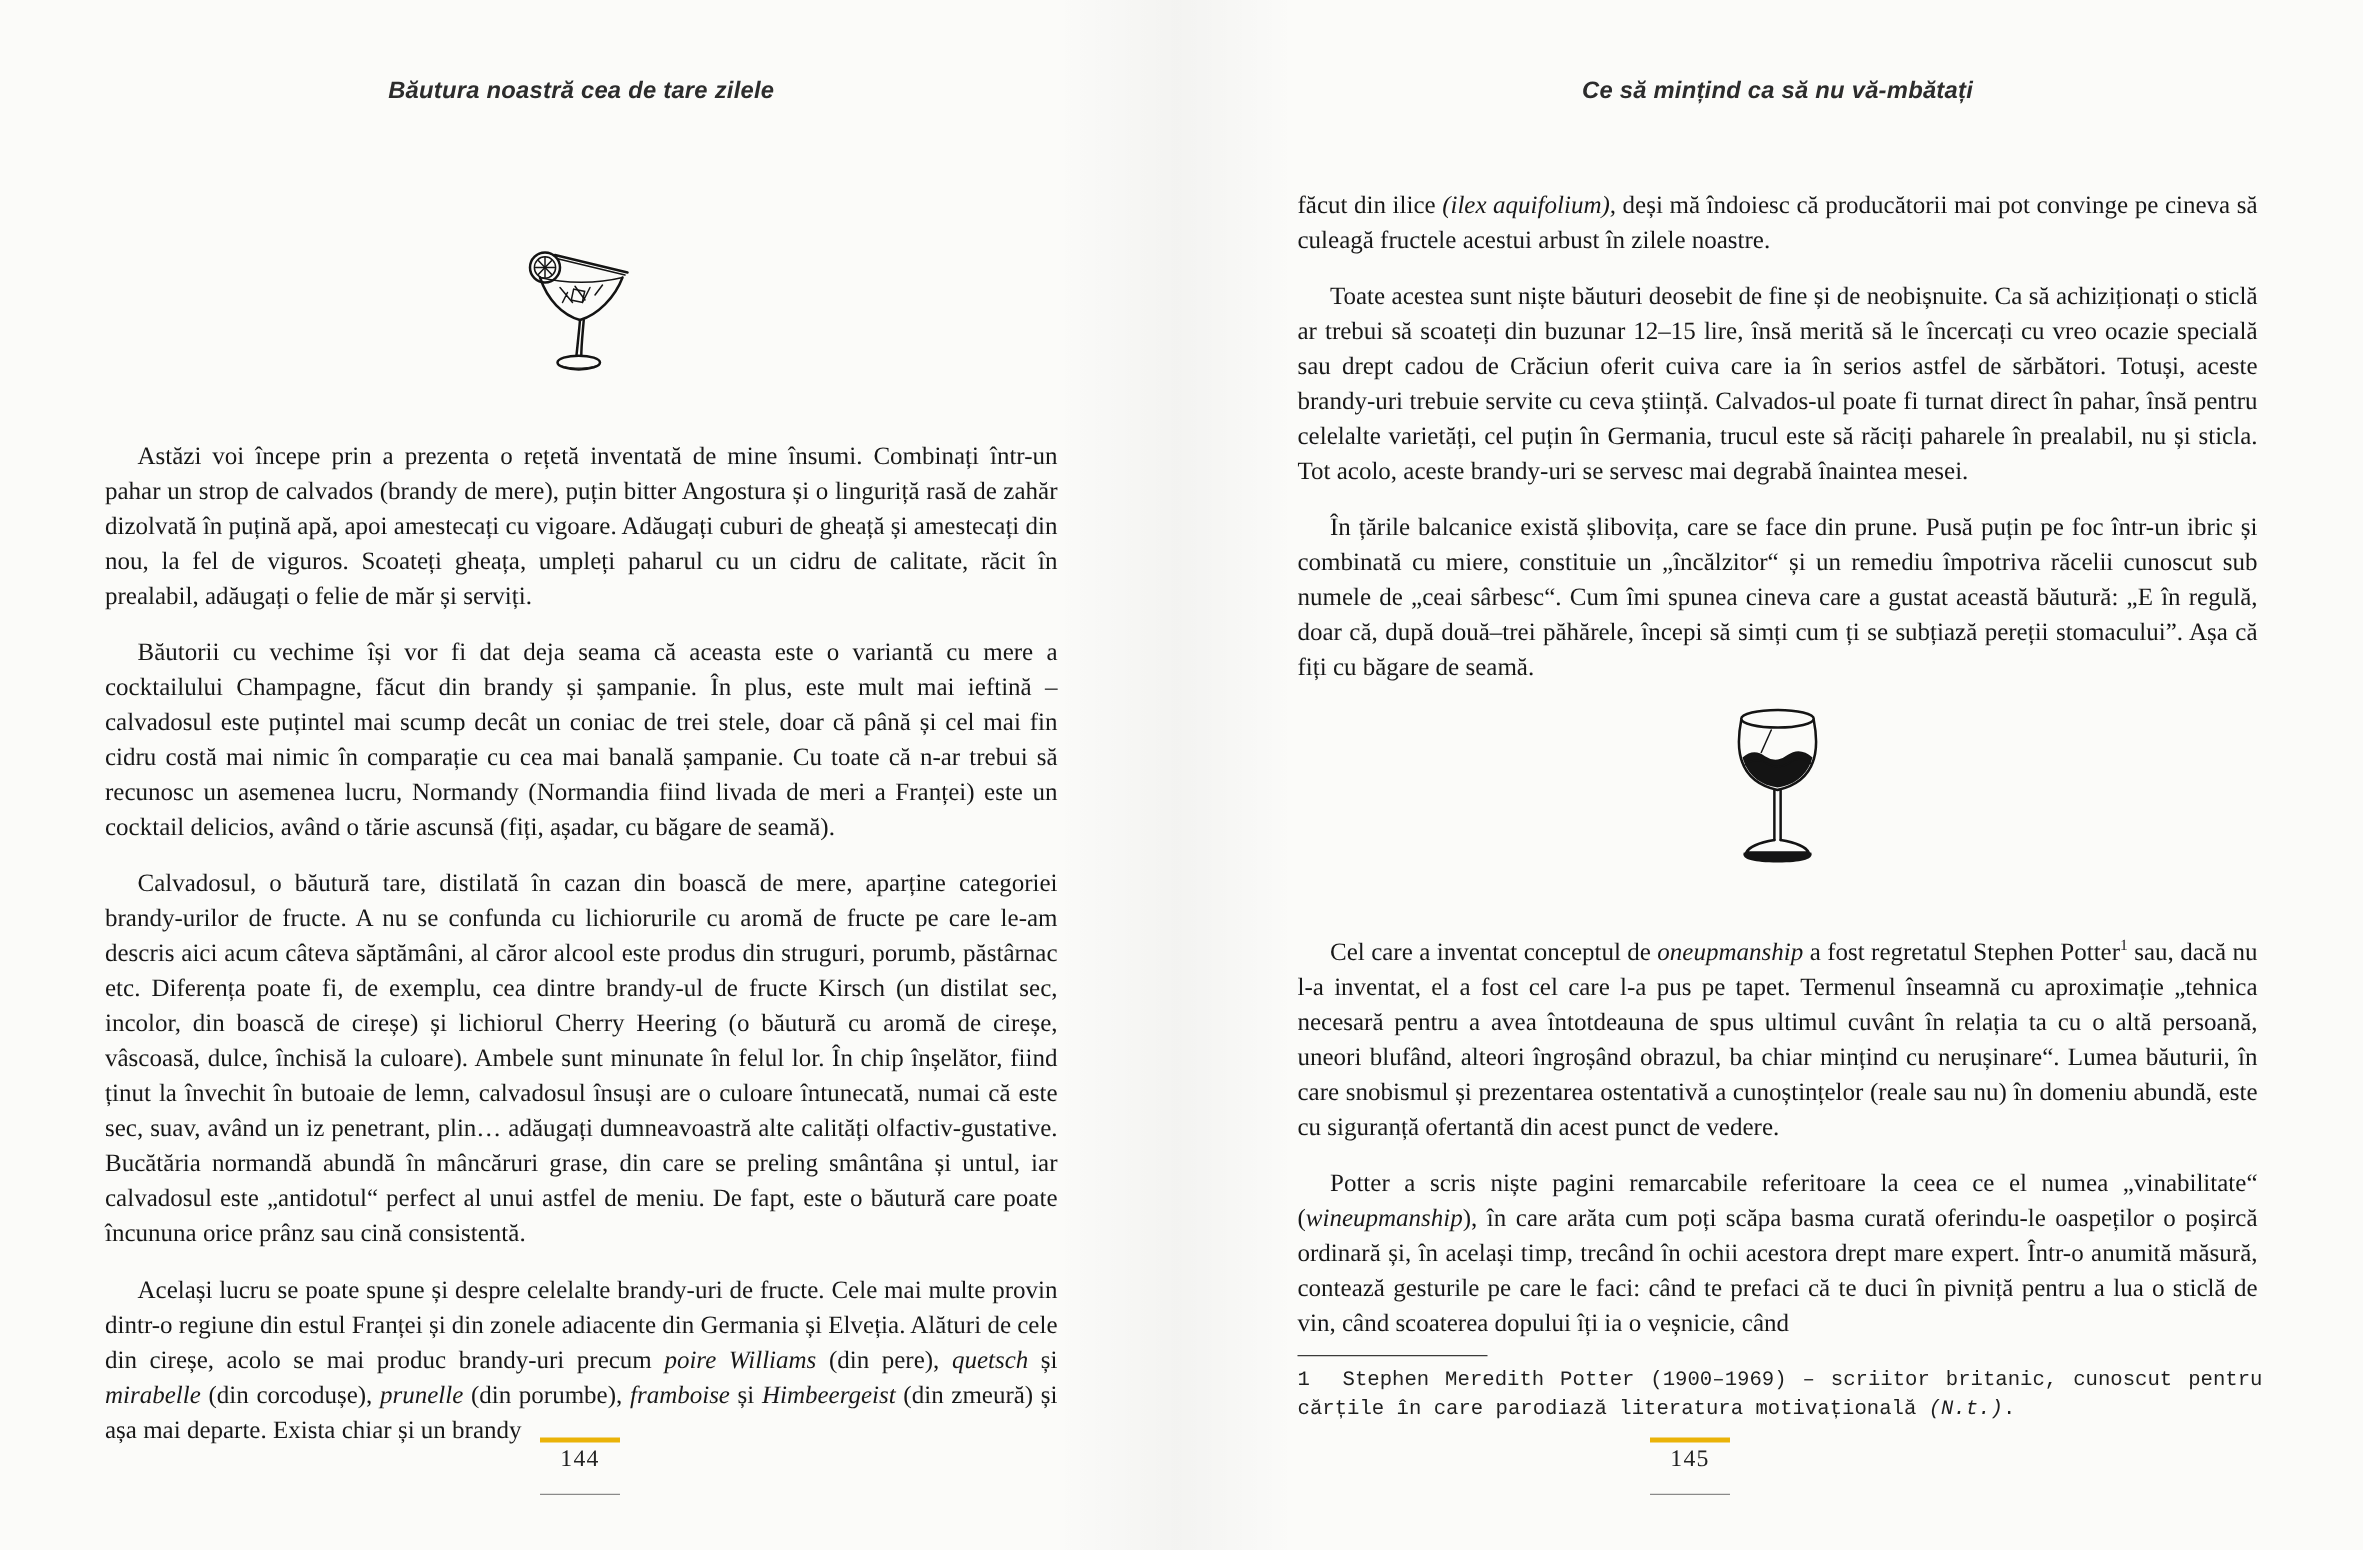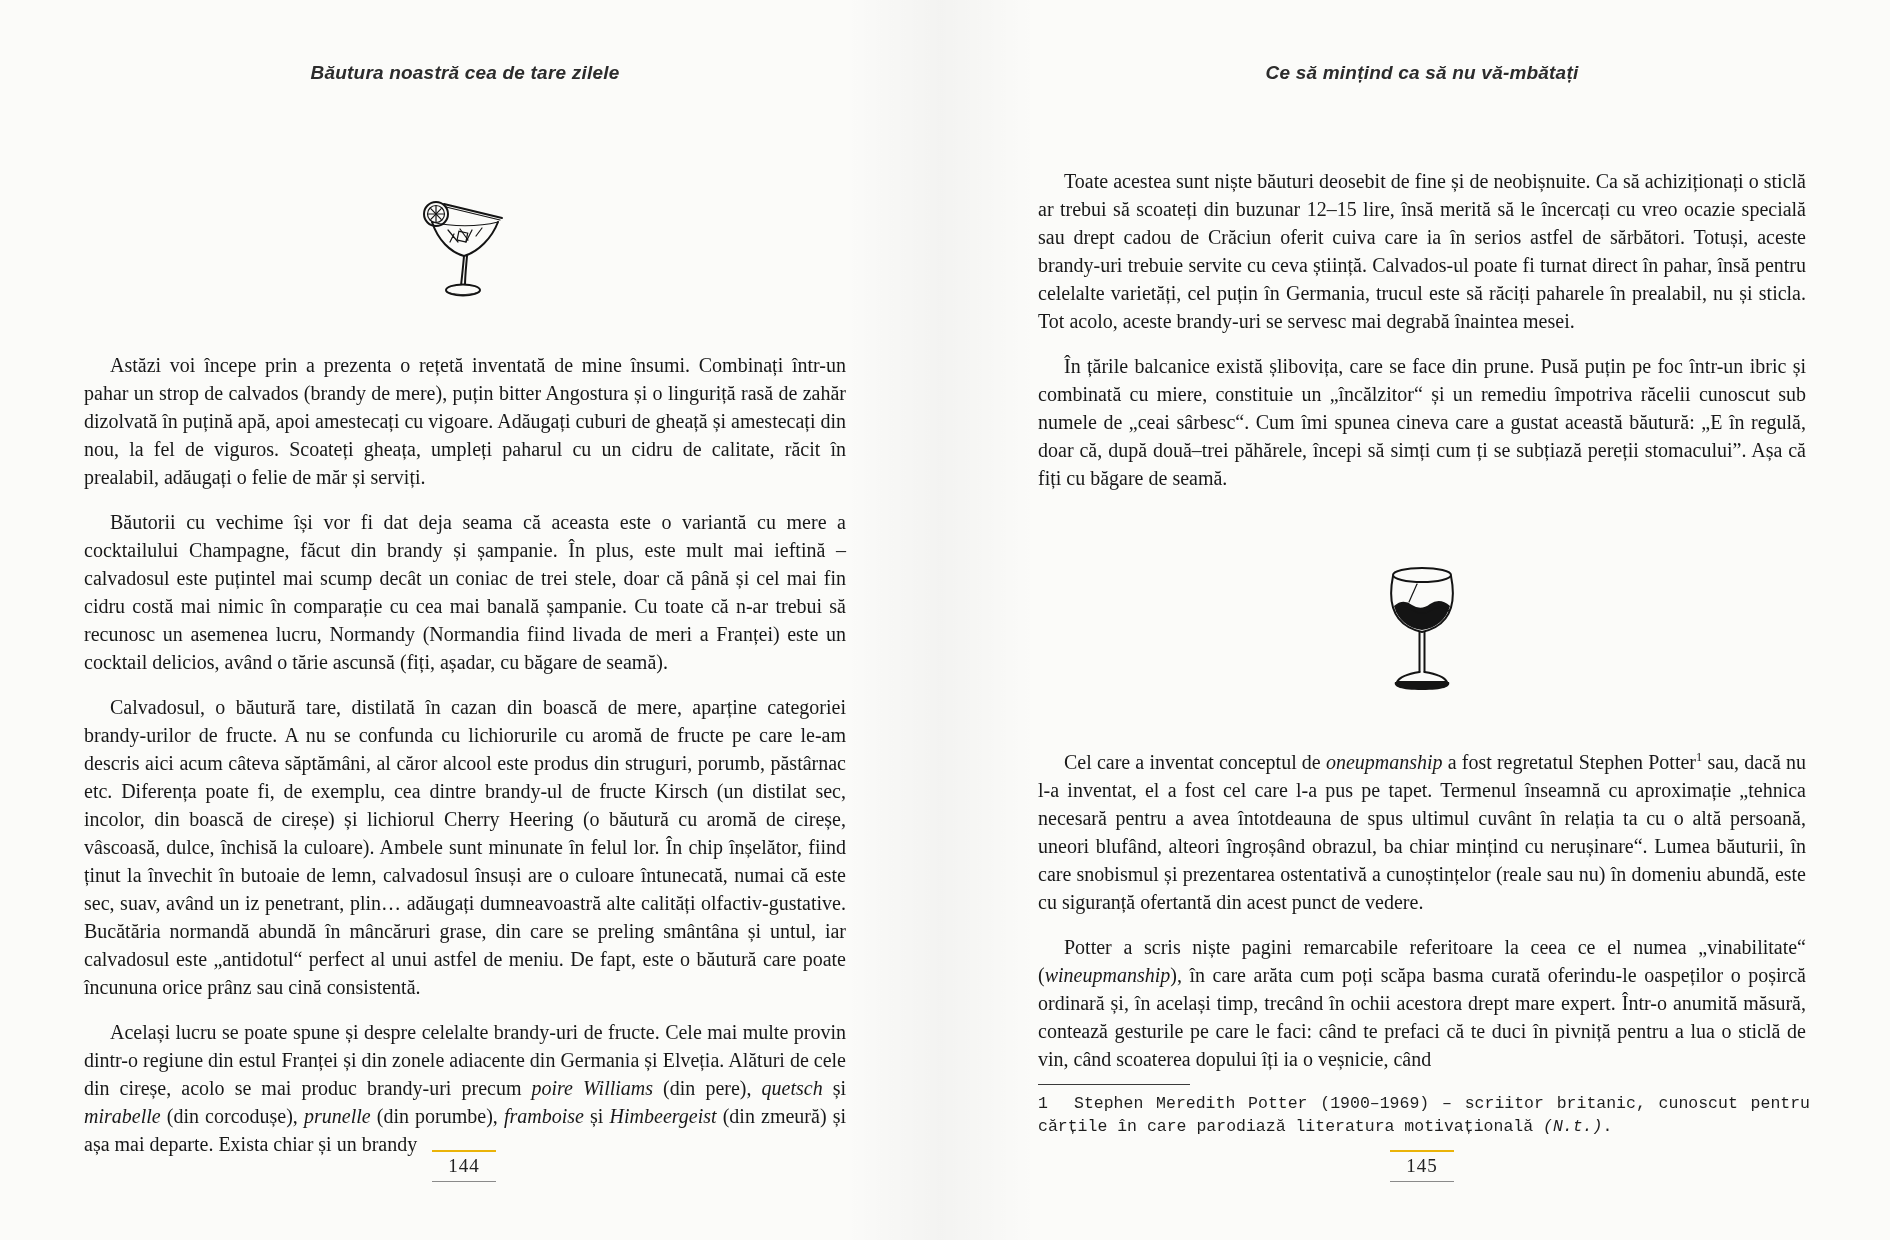--- a/index.html
+++ b/index.html
@@ -49,25 +49,25 @@
     position:absolute;left:1038px;top:1092px;width:772px;
     font-family:Liberation Mono, monospace;
     font-size:16.5px;line-height:23px;color:#1e1e1e;text-align:justify;
   }
   .footnote .fn-marker{display:inline-block;width:36px;font-style:normal;}
   .footnote em{font-style:italic;}
 
   .page-number{
     position:absolute;top:1150px;width:64px;
     text-align:center;font-size:19px;color:#222;
-    border-top:2px solid #eab308;border-bottom:1px solid #8a8a8a;
-    padding:3px 0 4px 0;letter-spacing:1px;
+    border-top:4px solid #eab308;border-bottom:1px solid #8a8a8a;
+    padding:3px 0 16px 0;letter-spacing:1px;
   }
   #pagenum-left{left:432px;}
-  #pagenum-right{left:1390px;}
+  #pagenum-right{left:1320px;}
 
   svg .ink{stroke:#141414;fill:none;stroke-width:2;stroke-linecap:round;stroke-linejoin:round;}
   svg .ink-thin{stroke:#141414;fill:none;stroke-width:1.2;stroke-linecap:round;}
   svg .ink-fill{fill:#141414;stroke:none;}
   svg .paper{fill:#fbfbf9;}
 </style>
 </head>
 <body>
 
 <div class="gutter-shade"></div>
@@ -123,20 +123,21 @@
 </div>
 
 <div id="col-left" class="text-col">
     <p class="ind">Astăzi voi începe prin a prezenta o rețetă inventată de mine însumi. Combinați într-un pahar un strop de calvados (brandy de mere), puțin bitter Angostura și o linguriță rasă de zahăr dizolvată în puțină apă, apoi amestecați cu vigoare. Adăugați cuburi de gheață și amestecați din nou, la fel de viguros. Scoateți gheața, umpleți paharul cu un cidru de calitate, răcit în prealabil, adăugați o felie de măr și serviți.</p>
     <p class="ind">Băutorii cu vechime își vor fi dat deja seama că aceasta este o variantă cu mere a cocktailului Champagne, făcut din brandy și șampanie. În plus, este mult mai ieftină – calvadosul este puțintel mai scump decât un coniac de trei stele, doar că până și cel mai fin cidru costă mai nimic în comparație cu cea mai banală șampanie. Cu toate că n-ar trebui să recunosc un asemenea lucru, Normandy (Normandia fiind livada de meri a Franței) este un cocktail delicios, având o tărie ascunsă (fiți, așadar, cu băgare de seamă).</p>
     <p class="ind">Calvadosul, o băutură tare, distilată în cazan din boască de mere, aparține categoriei brandy-urilor de fructe. A nu se confunda cu lichiorurile cu aromă de fructe pe care le-am descris aici acum câteva săptămâni, al căror alcool este produs din struguri, porumb, păstârnac etc. Diferența poate fi, de exemplu, cea dintre brandy-ul de fructe Kirsch (un distilat sec, incolor, din boască de cireșe) și lichiorul Cherry Heering (o băutură cu aromă de cireșe, vâscoasă, dulce, închisă la culoare). Ambele sunt minunate în felul lor. În chip înșelător, fiind ținut la învechit în butoaie de lemn, calvadosul însuși are o culoare întunecată, numai că este sec, suav, având un iz penetrant, plin… adăugați dumneavoastră alte calități olfactiv-gustative. Bucătăria normandă abundă în mâncăruri grase, din care se preling smântâna și untul, iar calvadosul este „antidotul“ perfect al unui astfel de meniu. De fapt, este o băutură care poate încununa orice prânz sau cină consistentă.</p>
     <p class="ind">Același lucru se poate spune și despre celelalte brandy-uri de fructe. Cele mai multe provin dintr-o regiune din estul Franței și din zonele adiacente din Germania și Elveția. Alături de cele din cireșe, acolo se mai produc brandy-uri precum <em>poire Williams</em> (din pere), <em>quetsch</em> și <em>mirabelle</em> (din corcodușe), <em>prunelle</em> (din porumbe), <em>framboise</em> și <em>Himbeergeist</em> (din zmeură) și așa mai departe. Exista chiar și un brandy</p>
   </div>
 
 <div id="col-right-top" class="text-col">
+    <p>făcut din ilice <em>(ilex aquifolium),</em> deși mă îndoiesc că producătorii mai pot convinge pe cineva să culeagă fructele acestui arbust în zilele noastre.</p>
     <p class="ind">Toate acestea sunt niște băuturi deosebit de fine și de neobișnuite. Ca să achiziționați o sticlă ar trebui să scoateți din buzunar 12–15 lire, însă merită să le încercați cu vreo ocazie specială sau drept cadou de Crăciun oferit cuiva care ia în serios astfel de sărbători. Totuși, aceste brandy-uri trebuie servite cu ceva știință. Calvados-ul poate fi turnat direct în pahar, însă pentru celelalte varietăți, cel puțin în Germania, trucul este să răciți paharele în prealabil, nu și sticla. Tot acolo, aceste brandy-uri se servesc mai degrabă înaintea mesei.</p>
     <p class="ind">În țările balcanice există șlibovița, care se face din prune. Pusă puțin pe foc într-un ibric și combinată cu miere, constituie un „încălzitor“ și un remediu împotriva răcelii cunoscut sub numele de „ceai sârbesc“. Cum îmi spunea cineva care a gustat această băutură: „E în regulă, doar că, după două–trei păhărele, începi să simți cum ți se subțiază pereții stomacului”. Așa că fiți cu băgare de seamă.</p>
   </div>
 <div id="col-right-bottom" class="text-col">
     <p class="ind">Cel care a inventat conceptul de <em>oneupmanship</em> a fost regretatul Stephen Potter<sup>1</sup> sau, dacă nu l-a inventat, el a fost cel care l-a pus pe tapet. Termenul înseamnă cu aproximație „tehnica necesară pentru a avea întotdeauna de spus ultimul cuvânt în relația ta cu o altă persoană, uneori blufând, alteori îngroșând obrazul, ba chiar mințind cu nerușinare“. Lumea băuturii, în care snobismul și prezentarea ostentativă a cunoștințelor (reale sau nu) în domeniu abundă, este cu siguranță ofertantă din acest punct de vedere.</p>
     <p class="ind">Potter a scris niște pagini remarcabile referitoare la ceea ce el numea „vinabilitate“ (<em>wineupmanship</em>), în care arăta cum poți scăpa basma curată oferindu-le oaspeților o poșircă ordinară și, în același timp, trecând în ochii acestora drept mare expert. Într-o anumită măsură, contează gesturile pe care le faci: când te prefaci că te duci în pivniță pentru a lua o sticlă de vin, când scoaterea dopului îți ia o veșnicie, când</p>
   </div>
 
 <div class="footnote-rule"></div>
 <div class="footnote">

